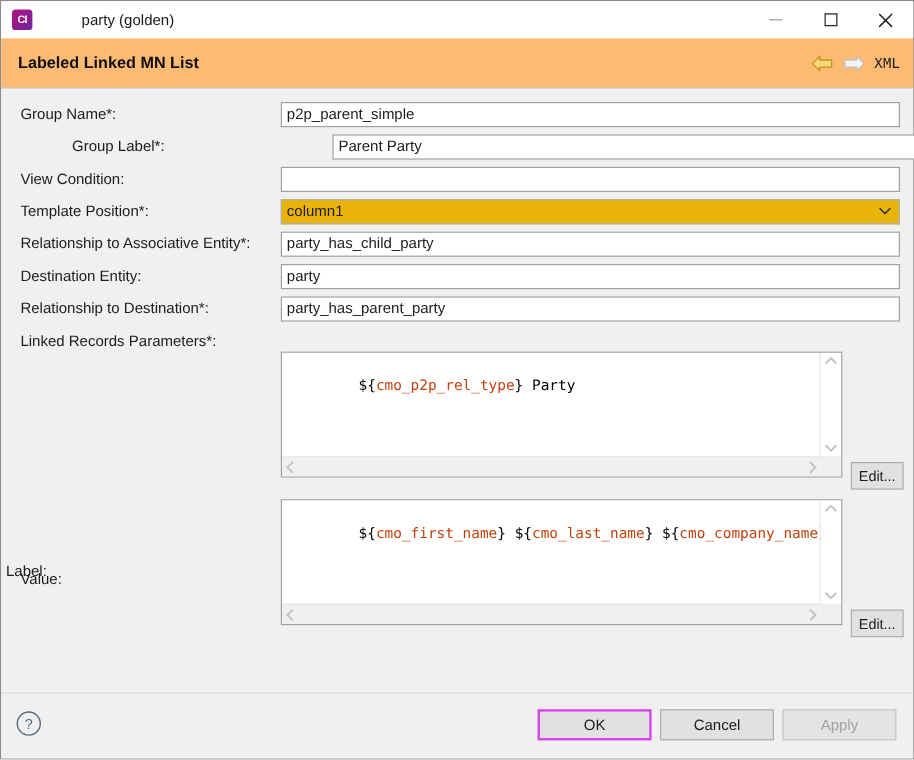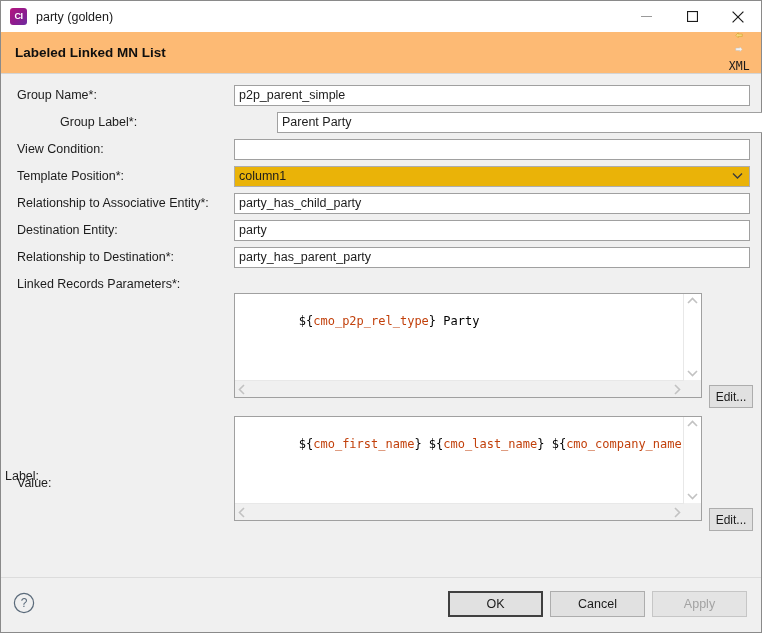--- a/index.html
+++ b/index.html
@@ -29,20 +29,21 @@
   }
 
   
   .titlebar {
     height: 31px;
     background: #ffffff;
     display: flex;
     align-items: center;
     flex: 0 0 auto;
     position: relative;
+    gap: 32px;
   }
   .title-icon {
     width: 17px;
     height: 17px;
     margin-left: 9px;
     border-radius: 3px;
     background: linear-gradient(135deg, #b5157f 0%, #8d1b8e 55%, #6e2ca0 100%);
     display: flex;
     align-items: center;
     justify-content: center;
@@ -95,21 +96,20 @@
     color: #0f0f0f;
   }
   .header-nav {
     position: absolute;
     right: 11px;
     top: 0;
     height: 41px;
     display: flex;
     align-items: center;
     gap: 7px;
-    flex-direction: column;
   }
   .nav-arrow { display: block; }
   .xml-label {
     font-size: 12px;
     color: #1c1c1c;
     letter-spacing: 0.2px;
     font-family: "DejaVu Sans Mono", monospace;
     font-size: 11.5px;
   }
 
@@ -279,21 +279,21 @@
     box-sizing: border-box;
     border: 1px solid #adadad;
     background: #e1e1e1;
     font-family: "Liberation Sans", sans-serif;
     font-size: 12.5px;
     color: #1c1c1c;
     cursor: default;
     padding: 0;
   }
   .dlg-btn.primary {
-    border: 2px solid #404040;
+    border: 2px solid #d946ef;
     background: #e1e1e1;
     margin-left: 32px;
   }
   .dlg-btn.disabled {
     color: #a3a3a3;
     background: #e4e4e4;
     border-color: #c6c6c6;
   }
 </style>
 </head>

